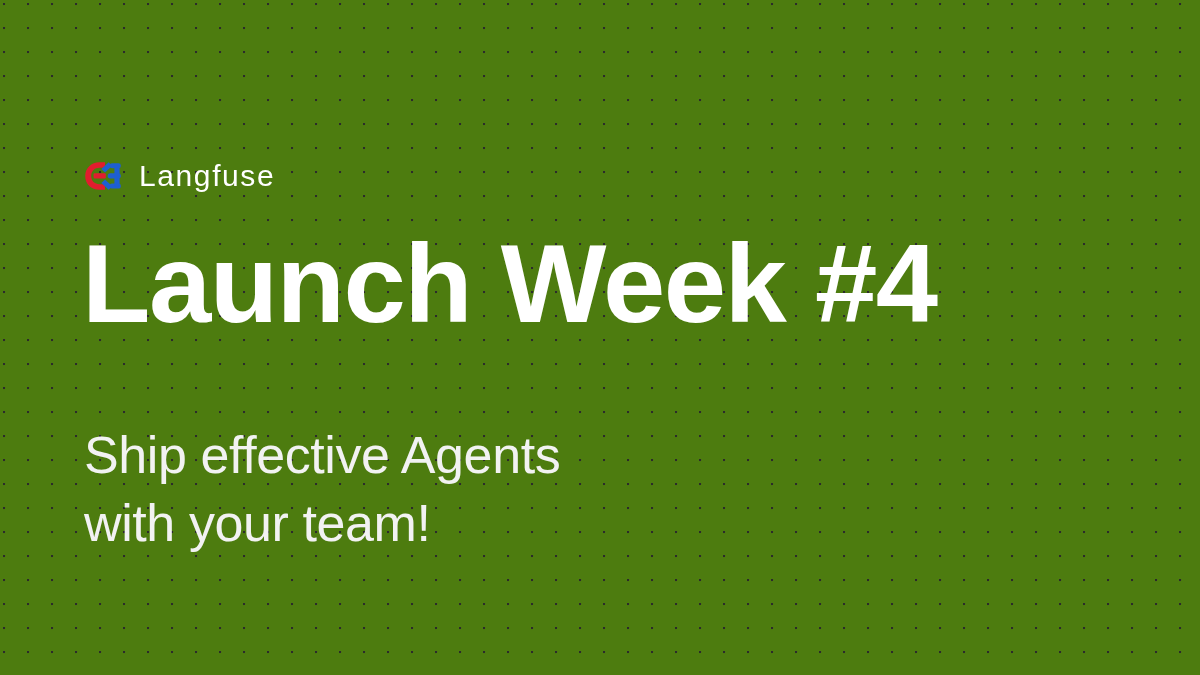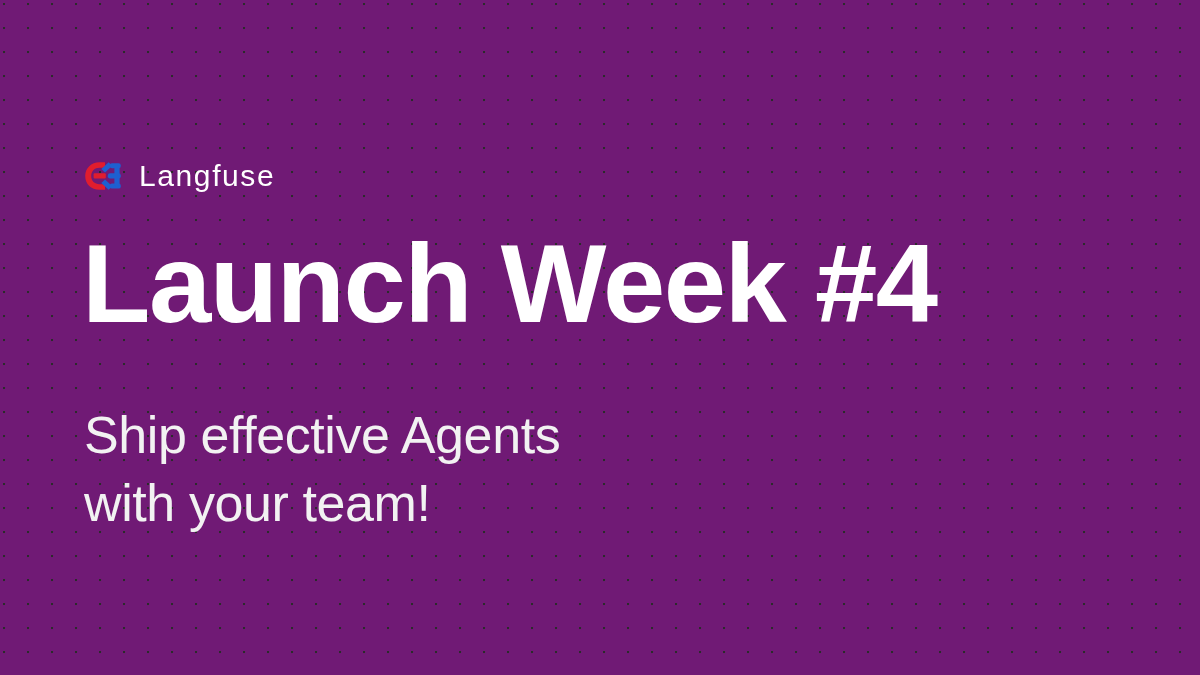--- a/index.html
+++ b/index.html
@@ -14,21 +14,21 @@
     background: #0a0a0a;
     font-family: "Liberation Sans", "DejaVu Sans", sans-serif;
     -webkit-font-smoothing: antialiased;
   }
 
   
   .stage {
     position: relative;
     width: 1200px;
     height: 675px;
-    background-color: #701a75;
+    background-color: #4d7c0f;
     overflow: hidden;
   }
 
   
   .dot-grid {
     position: absolute;
     inset: 0;
     background-image: radial-gradient(circle at 1px 1px, #2b2b2b 1.25px, rgba(0,0,0,0) 1.6px);
     background-size: 24px 24px;
     background-position: 3px 3px;
@@ -82,21 +82,21 @@
     letter-spacing: -1.5px;
     line-height: 1.06;
     white-space: nowrap;
     margin: 3px;
   }
 
   
   .subtitle {
     position: absolute;
     left: 0;
-    top: 402px;
+    top: 422px;
     font-family: "Liberation Sans", "DejaVu Sans", sans-serif;
     font-size: 52px;
     font-weight: 300;
     color: #f2f2f2;
     letter-spacing: -0.4px;
     line-height: 1.30;
     white-space: nowrap;
   }
   .subtitle-line {
     display: block;

